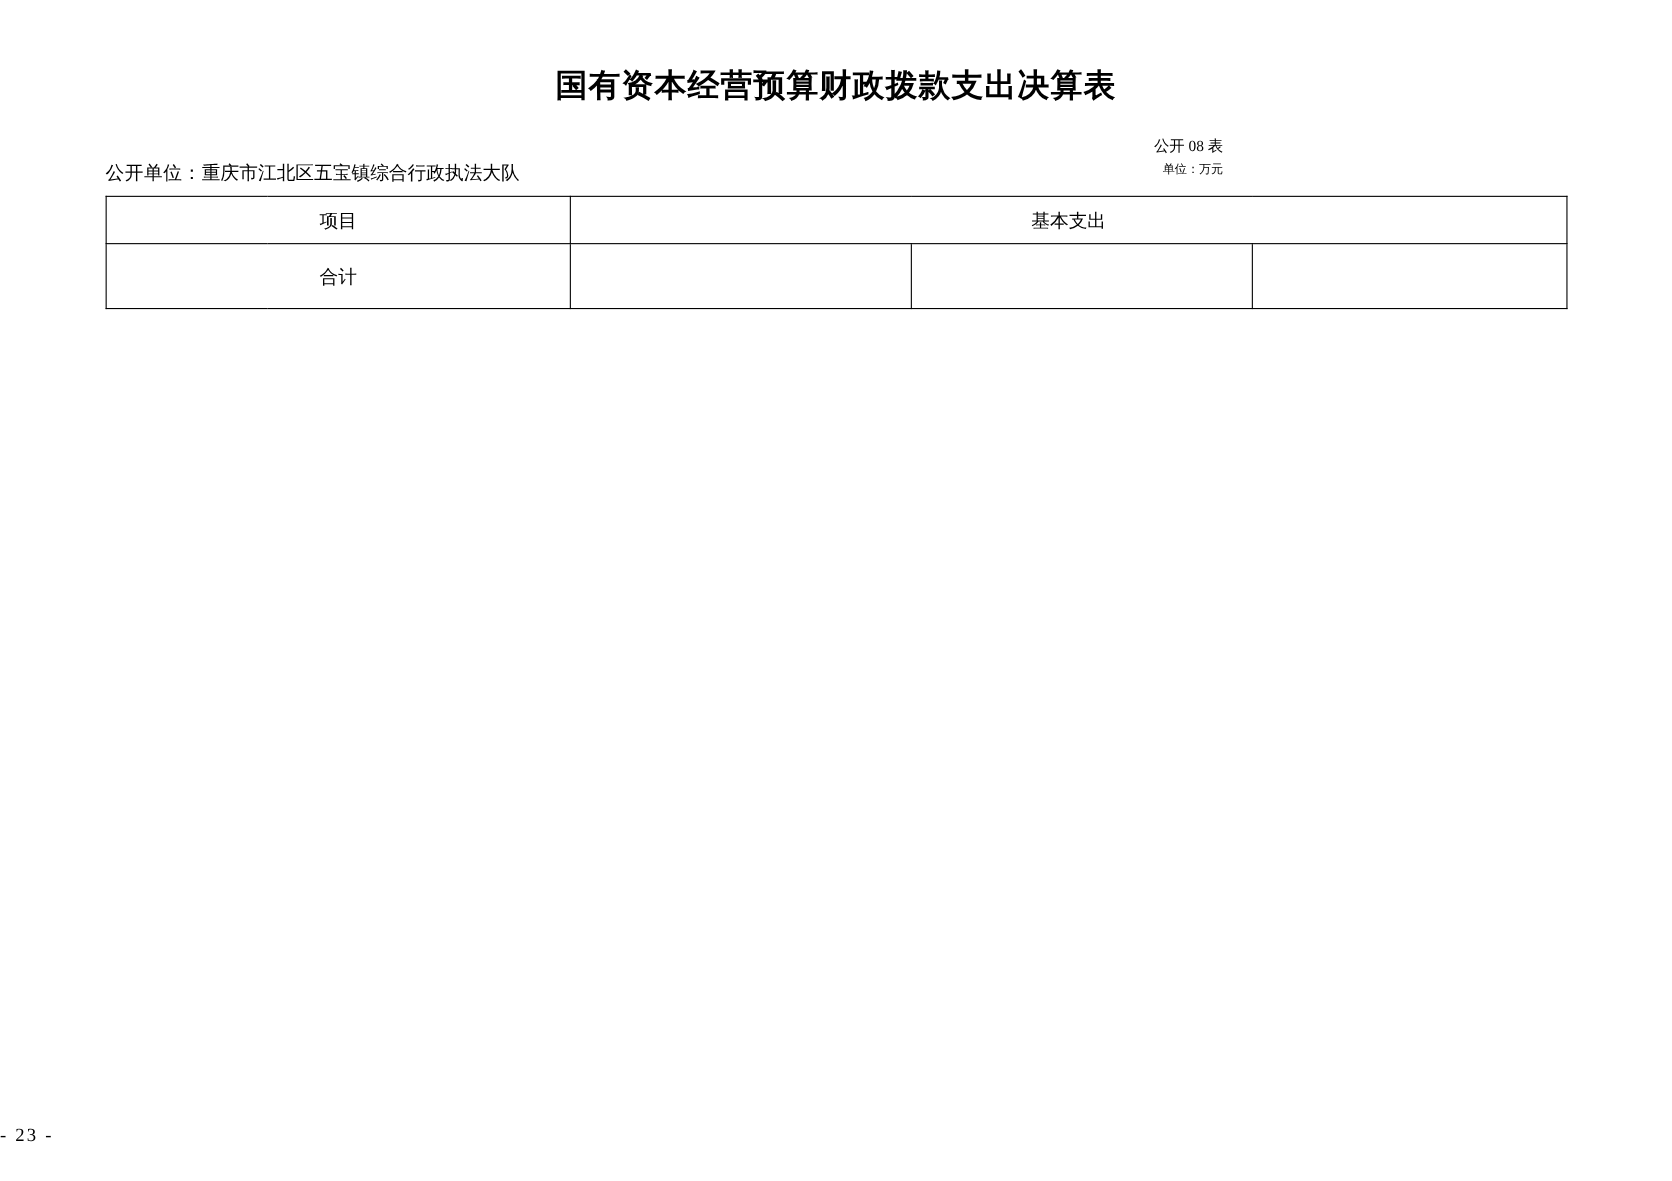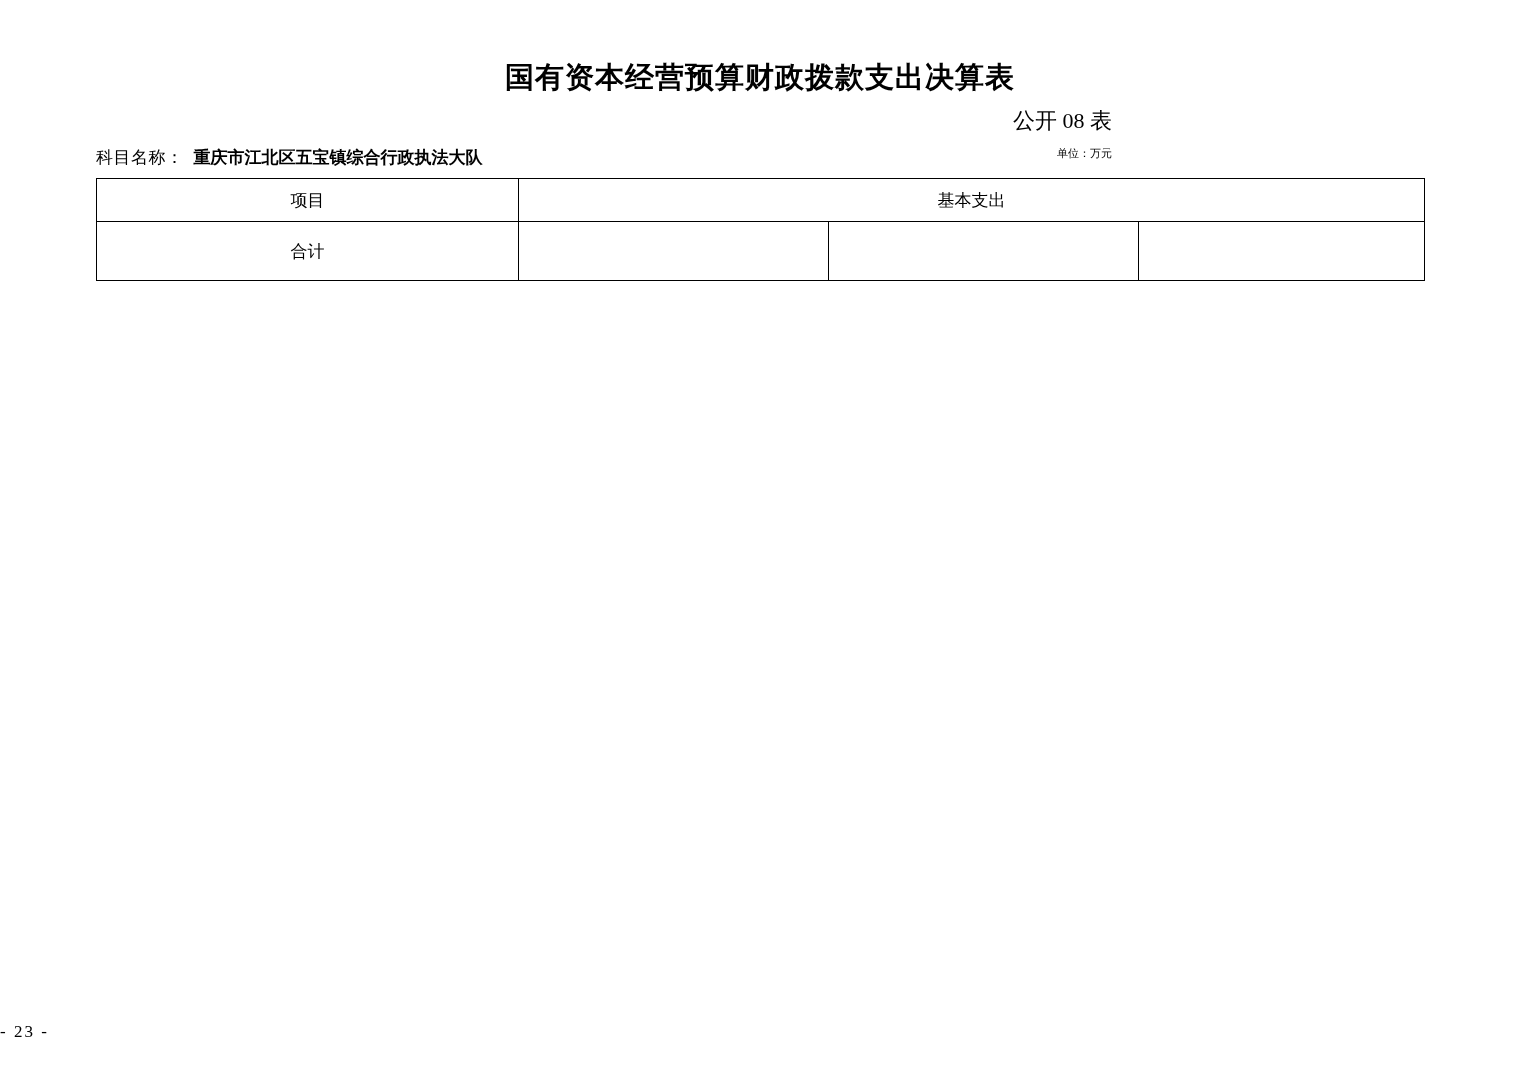--- a/index.html
+++ b/index.html
@@ -27,37 +27,35 @@
     left: 0;
     width: 1520px;
     text-align: center;
     font-size: 29px;
     font-weight: bold;
     letter-spacing: 1px;
     font-family: "Liberation Serif", "DejaVu Serif", serif;
   }
   .sheet-no {
     position: absolute;
-    top: 106px;
+    top: 124px;
     right: 88px;
-    font-size: 22px;
+    font-size: 14px;
   }
   .unit-line {
     position: absolute;
     top: 146px;
     left: 96px;
     font-size: 17px;
     white-space: nowrap;
   }
   .unit-line .label {
     letter-spacing: 0.5px;
   }
   .unit-line .value {
-    margin-left: 10px;
-    font-weight: bold;
   }
   .amount-unit {
     position: absolute;
     top: 146px;
     right: 88px;
     font-size: 11px;
   }
   table.main {
     position: absolute;
     top: 178px;
@@ -98,21 +96,21 @@
 </head>
 <body>
 
 <div class="page">
 
   <div class="doc-title">国有资本经营预算财政拨款支出决算表</div>
 
   <div class="sheet-no">公开 08 表</div>
 
   <div class="unit-line">
-    <span class="label">科目名称：</span><span class="value">重庆市江北区五宝镇综合行政执法大队</span>
+    <span class="label">公开单位：</span><span class="value">重庆市江北区五宝镇综合行政执法大队</span>
   </div>
 
   <div class="amount-unit">单位：万元</div>
 
   <table class="main">
     <colgroup>
       <col style="width:146px">
       <col style="width:276px">
       <col style="width:310px">
       <col style="width:310px">

